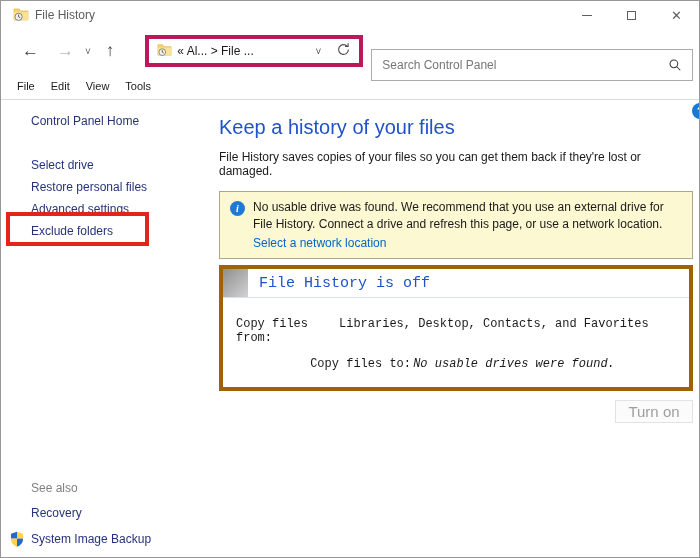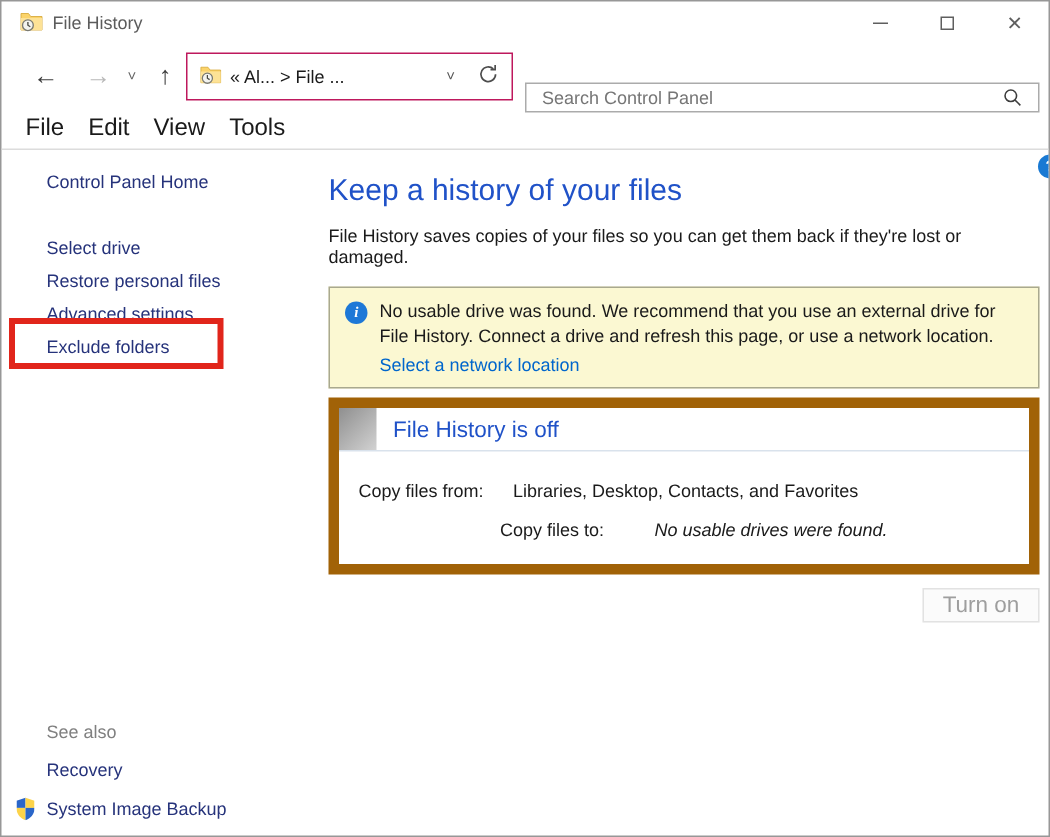--- a/index.html
+++ b/index.html
@@ -14,30 +14,30 @@
   .win-btn { width:45px; height:100%; display:flex; align-items:center; justify-content:center; color:#5f5f5f; font-size:12px; }
   .min-glyph { display:block; width:10px; height:1px; background:#5f5f5f; }
   .max-glyph { display:block; width:9px; height:9px; border:1px solid #5f5f5f; }
   .close-glyph { font-size:13px; color:#5f5f5f; }
 
   
   .navbar { height:44px; display:flex; align-items:center; padding:0 4px 0 12px; }
   .nav-glyph { font-size:17px; color:#3d3d3d; padding:0 9px; }
   .nav-glyph.disabled { color:#b9b9b9; }
   .nav-chev { font-size:10px; color:#666; padding:0 6px 0 2px; }
-  .addressbar { margin-left:1px; width:218px; height:32px; border:1px solid #be185d; display:flex; align-items:center; padding:0 8px; gap:5px; }
+  .addressbar { margin-left:22px; width:218px; height:32px; border:4px solid #be185d; display:flex; align-items:center; padding:0 8px; gap:5px; }
   .addr-text { font-size:12px; color:#1a1a1a; white-space:nowrap; overflow:hidden; }
   .addr-chev { margin-left:auto; font-size:10px; color:#555; padding:0 10px; }
-  .searchbox { margin-left:8px; flex:1; height:20px; border:1px solid #ababab; display:flex; align-items:center; padding:0 10px; margin-right:2px;margin-top:28px; }
+  .searchbox { margin-left:8px; flex:1; height:32px; border:1px solid #ababab; display:flex; align-items:center; padding:0 10px; margin-right:2px;margin-top:28px; }
   .search-ph { color:#767676; font-size:12px; }
   .searchbox svg { margin-left:auto; }
 
   
   .menubar { height:27px; display:flex; align-items:center; padding-left:8px; border-bottom:1px solid #dcdcdc; }
-  .menu-item { padding:0 8px; font-size:16px; color:#1a1a1a; }
+  .menu-item { padding:0 8px; font-size:11px; color:#1a1a1a; }
 
   
   .content { position:relative; display:flex; height:457px; }
   .help-circle { position:absolute; top:3px; right:-9px; width:16px; height:16px; border-radius:50%; background:#1979d3; color:#fff; font-size:10px; font-weight:bold; display:flex; align-items:center; justify-content:center; z-index:5; }
 
   .sidebar { position:relative; width:218px; flex:0 0 218px; padding-top:14px; }
   .side-home { margin:0 0 26px 30px; color:#26337b; }
   .side-task { margin:0 0 0 30px; height:22px; line-height:22px; color:#26337b; }
   .annotation-red { position:absolute; left:5px; top:112px; width:143px; height:34px; border:4px solid #e1251b; pointer-events:none; }
   .sidebar-bottom { position:absolute; left:0; bottom:6px; right:0; }
@@ -49,21 +49,21 @@
 
   .main { flex:1; padding:16px 6px 0 0; }
   .page-heading { font-size:20px; font-weight:normal; color:#2052c8; margin-bottom:11px; }
   .page-desc { margin-bottom:13px; }
 
   .notice { position:relative; background:#fbf8d2; border:1px solid #a9a98f; padding:7px 10px 8px 33px; }
   .info-circle { position:absolute; left:10px; top:9px; width:15px; height:15px; border-radius:50%; background:#1d78d7; color:#fff; font-size:10px; font-style:italic; font-weight:bold; display:flex; align-items:center; justify-content:center; font-family:"Liberation Serif", serif; }
   .notice-text { line-height:17px; }
   .notice-link { display:inline-block; margin-top:3px; color:#0066cc; }
 
-  .status-panel { margin-top:6px; border:7px solid #a16207; background:#fff; }
+  .status-panel { margin-top:6px; border:4px solid #a16207; background:#fff;font-family:Liberation Mono, monospace; }
   .status-header { display:flex; align-items:center; height:29px; border-bottom:1px solid #d9e2ec; }
   .status-swatch { width:25px; height:100%; background:linear-gradient(135deg,#8f8f8f,#d2d2d2); }
   .status-title { margin-left:11px; font-size:15px; color:#2052c8; }
   .status-body { padding:19px 0 16px 13px; }
   .status-row { display:flex; margin-bottom:12px; }
   .status-row:last-child { margin-bottom:0;justify-content:center; }
   .status-label { width:103px; }
   .status-value.italic { font-style:italic; }
 
   .actions { display:flex; justify-content:flex-end; margin-top:9px; padding-right:0; }

